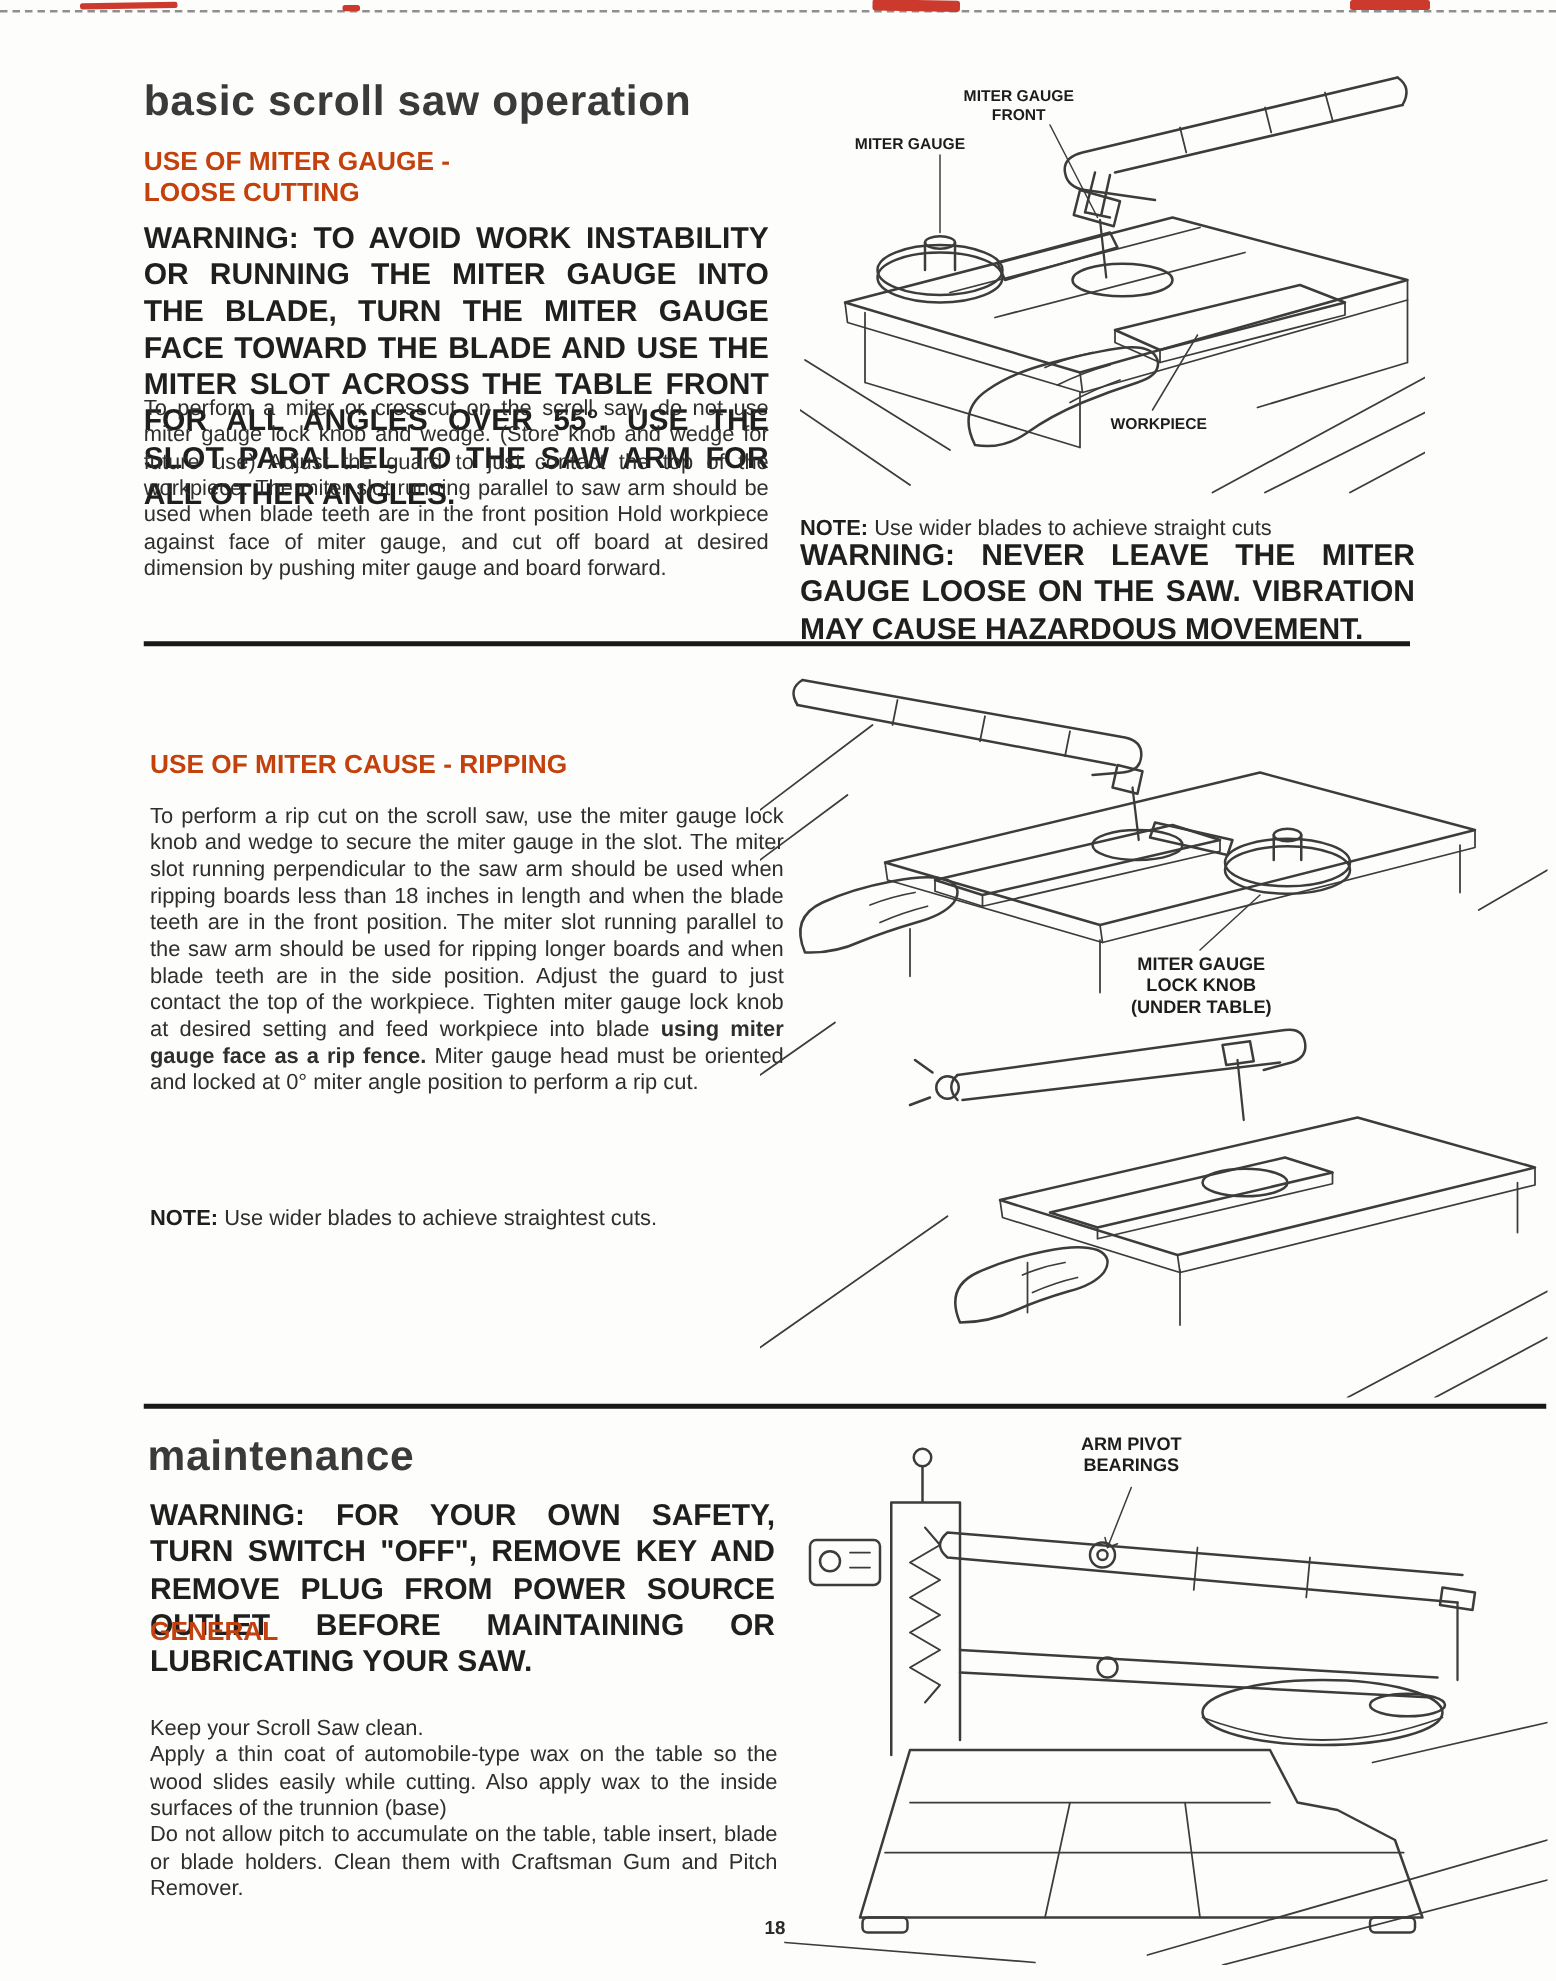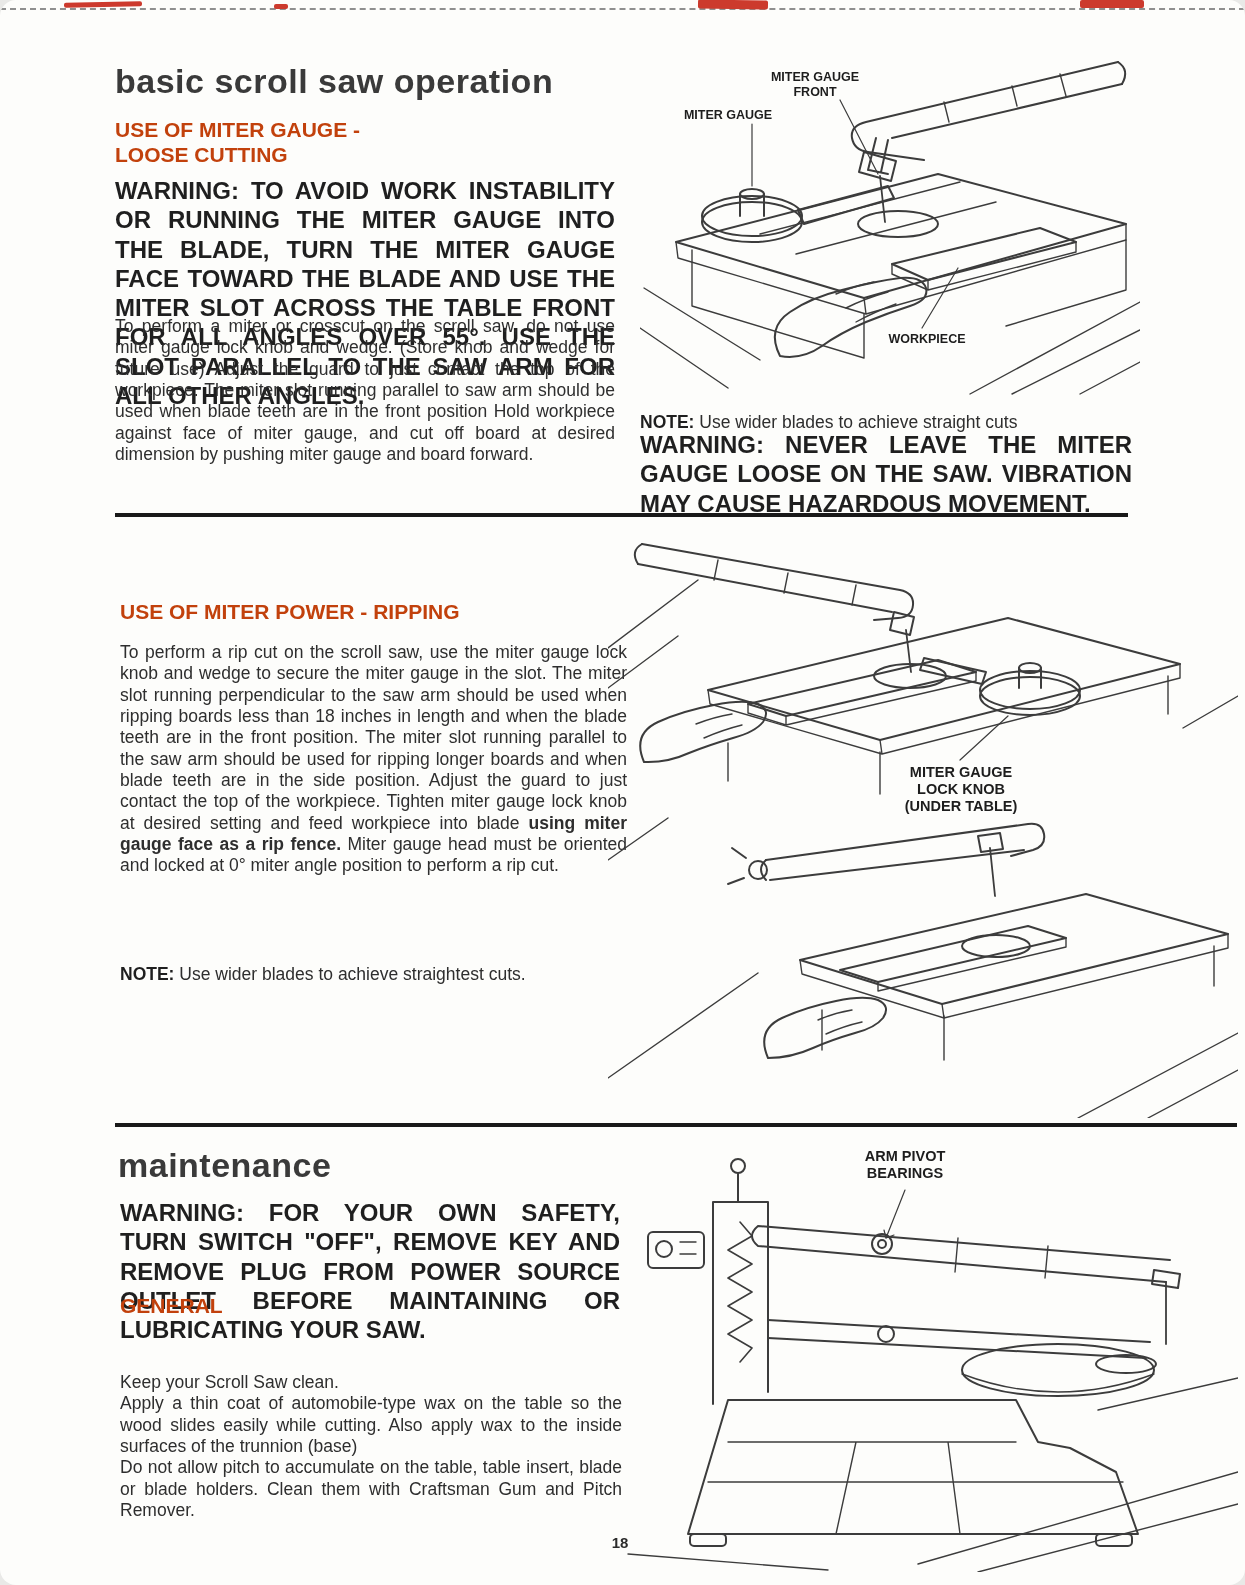--- a/index.html
+++ b/index.html
@@ -1,21 +1,20 @@
 <!DOCTYPE html>
 <html><head>
 <meta charset="utf-8">
 <style>
   * { margin:0; padding:0; box-sizing:border-box; }
   html,body { background:#e9e9e7; }
   .page {
     position:relative; width:1245px; height:1585px; margin:0 auto;
     background:#fdfdfb; color:#2b2b2b; overflow:hidden;
     font-family:"Liberation Sans", sans-serif;
-    border-radius:16px;
   }
   .abs { position:absolute; }
   .title { font-size:34px; font-weight:bold; color:#3a3a3a; letter-spacing:.5px; }
   .h2 { font-size:21px; font-weight:bold; line-height:1.18; color:#c2410c; }
   .warn { font-size:24px; font-weight:bold; line-height:1.22; text-align:justify; color:#1f1f1f; }
   .body { font-size:17.5px; line-height:1.22; text-align:justify; color:#2e2e2e; }
   .note { font-size:17.5px; color:#2e2e2e;margin-top:12px; }
   .note b { color:#1f1f1f; }
   .divider { background:#191919; height:4px; }
   .figlabel { font-weight:bold; text-align:center; line-height:1.18; color:#1d1d1d; }
@@ -103,21 +102,21 @@
 
   <p class="abs note" style="left:640px;top:400px;width:498px;">
     <b>NOTE:</b>
     <span>Use wider blades to achieve straight cuts</span>
   </p>
 
   <p class="abs warn" style="left:640px;top:430px;width:492px;">WARNING: NEVER LEAVE THE MITER GAUGE LOOSE ON THE SAW. VIBRATION MAY CAUSE HAZARDOUS MOVEMENT.</p>
 
   <div class="abs divider" style="left:115px;top:513px;width:1013px;"></div>
 
-  <h2 class="abs h2" style="left:120px;top:600px;width:510px;">USE OF MITER POWER - RIPPING</h2>
+  <h2 class="abs h2" style="left:120px;top:600px;width:510px;">USE OF MITER CAUSE - RIPPING</h2>
 
   <p class="abs body" style="left:120px;top:642px;width:507px;">
     <span>To perform a rip cut on the scroll saw, use the miter gauge lock knob and wedge to secure the miter gauge in the slot.  The miter slot running perpendicular to the saw arm should be used when ripping boards less than 18 inches in length and when the blade teeth are in the front position. The miter slot running parallel to the saw arm should be used for ripping longer boards and when blade teeth are in the side position.  Adjust the guard to just contact the top of the workpiece. Tighten miter gauge lock knob at desired setting and feed workpiece into blade </span><b>using miter gauge face as a rip fence.</b><span> Miter gauge head must be oriented and locked at 0° miter angle position to perform a rip cut.</span>
   </p>
 
   <p class="abs note" style="left:120px;top:952px;width:515px;">
     <b>NOTE:</b>
     <span>Use wider blades to achieve straightest cuts.</span>
   </p>
 

